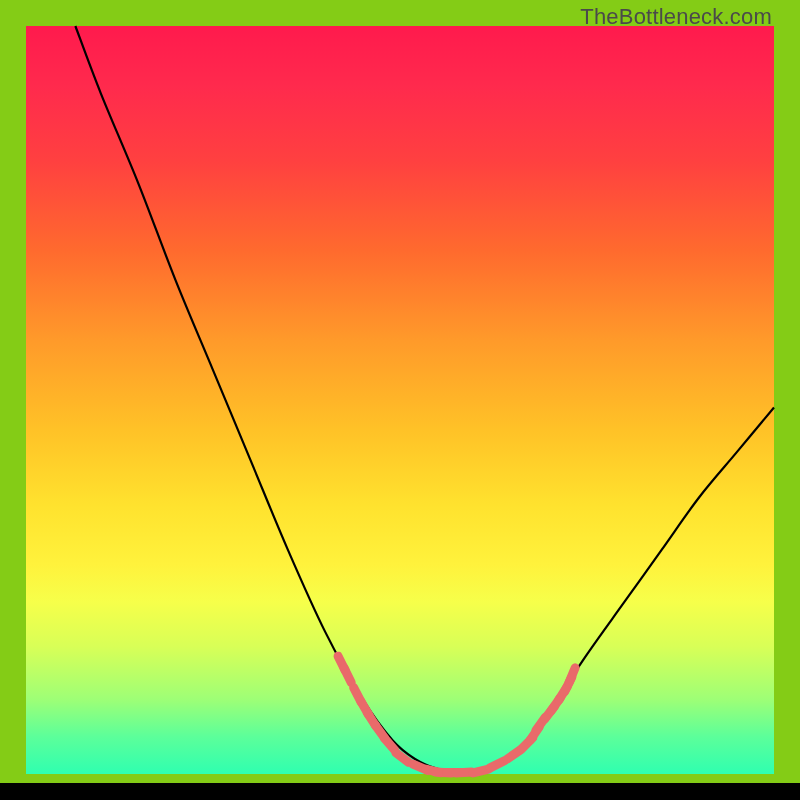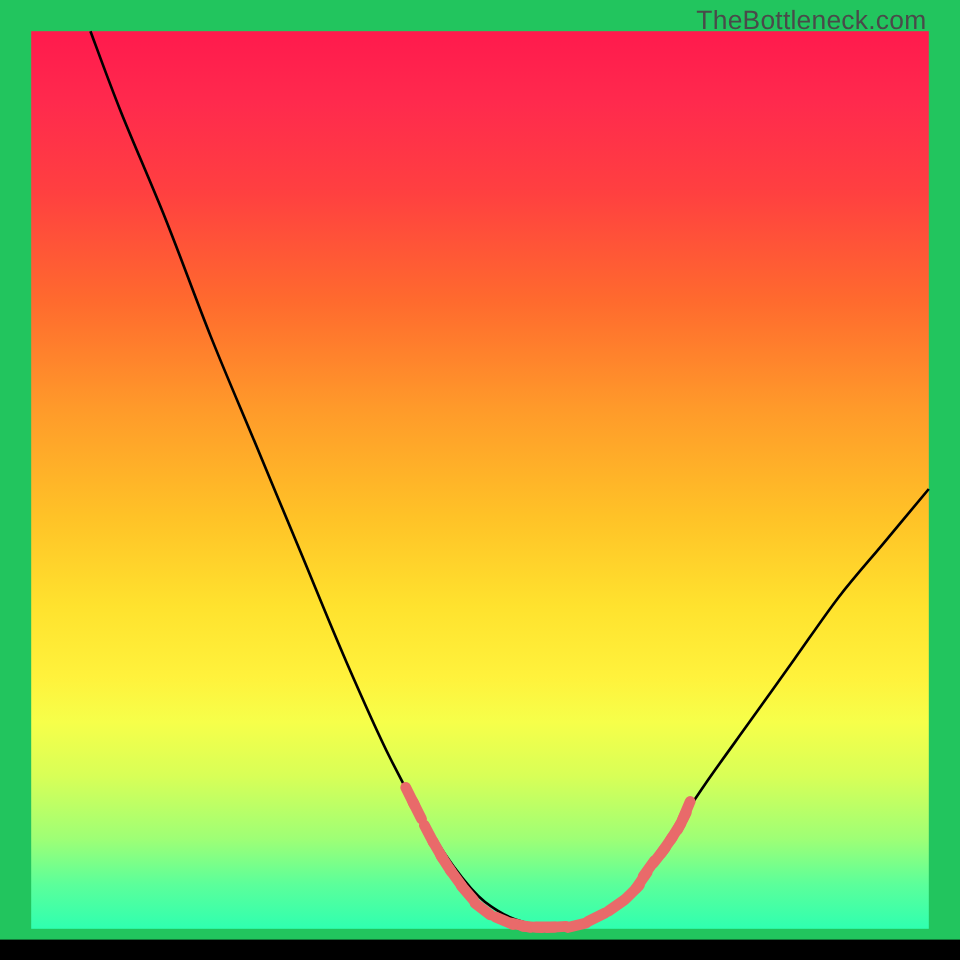--- a/index.html
+++ b/index.html
@@ -7,21 +7,21 @@
     padding: 0;
     width: 800px;
     height: 800px;
     background: #000;
     overflow: hidden;
   }
   .chart-wrap {
     position: relative;
     width: 800px;
     height: 783px;
-    background: #22c55e;
+    background: #84cc16;
     text-align: right;
   }
   .plot-area {
     position: absolute;
     left: 26px;
     top: 26px;
     width: 748px;
     height: 748px;
     
     background: linear-gradient(to bottom,

